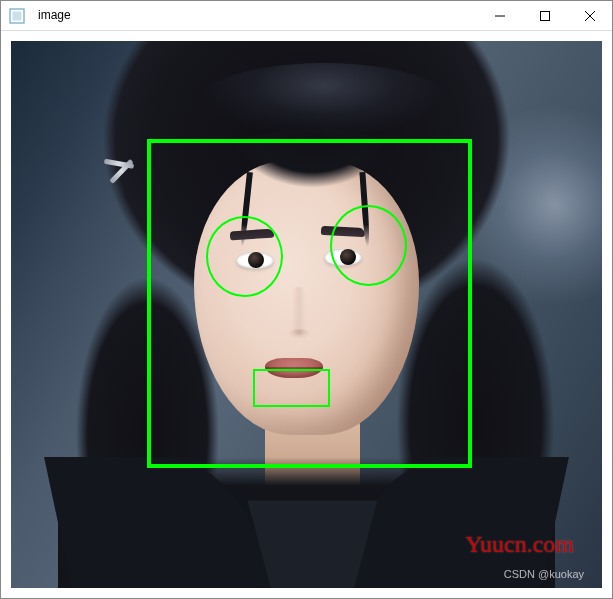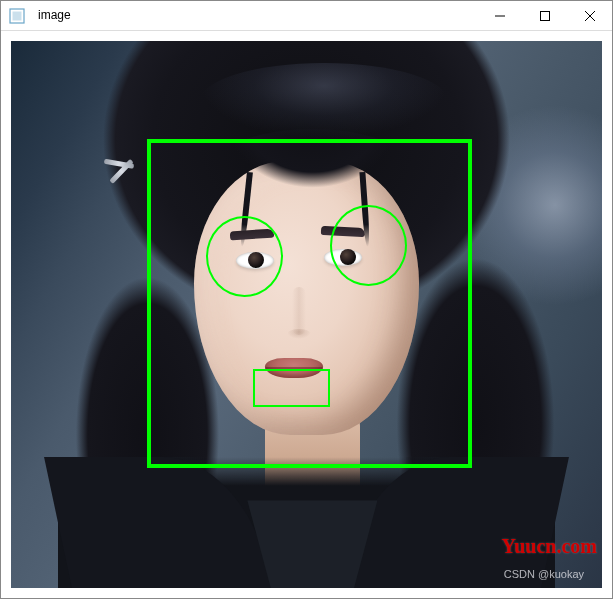--- a/index.html
+++ b/index.html
@@ -231,25 +231,25 @@
     .det-circle {
       position: absolute;
       border: 2px solid #00ff00;
       border-radius: 50%;
       background: transparent;
     }
     .det-rect.thin { border-width: 2px; }
     
     .wm-site {
       position: absolute;
-      right: 5px; bottom: 30px;
+      right: 28px; bottom: 30px;
       color: #d00000;
-      font-weight: bold;
+      font-weight: normal;
       font-family: Georgia, "Times New Roman", serif;
-      font-size: 20px;
+      font-size: 24px;
       text-shadow: 0 0 2px rgba(255,255,255,0.3);
     }
     .wm-author {
       position: absolute;
       right: 18px; bottom: 8px;
       color: rgba(230,230,235,0.75);
       font-size: 11px;
       font-family: Arial, sans-serif;
     }
   </style>

